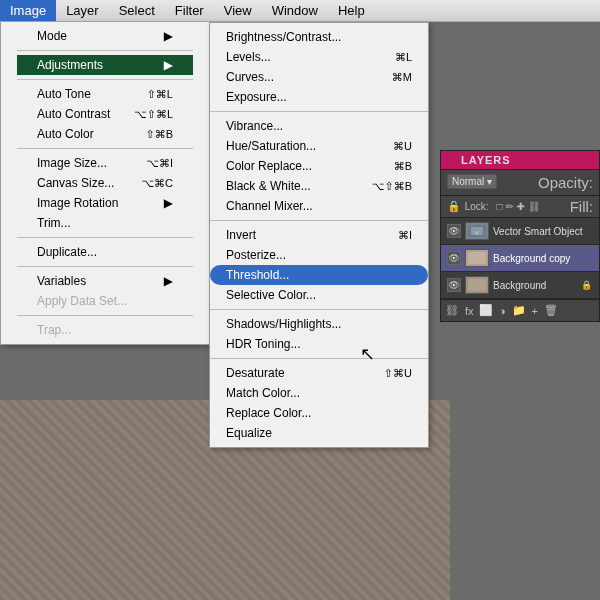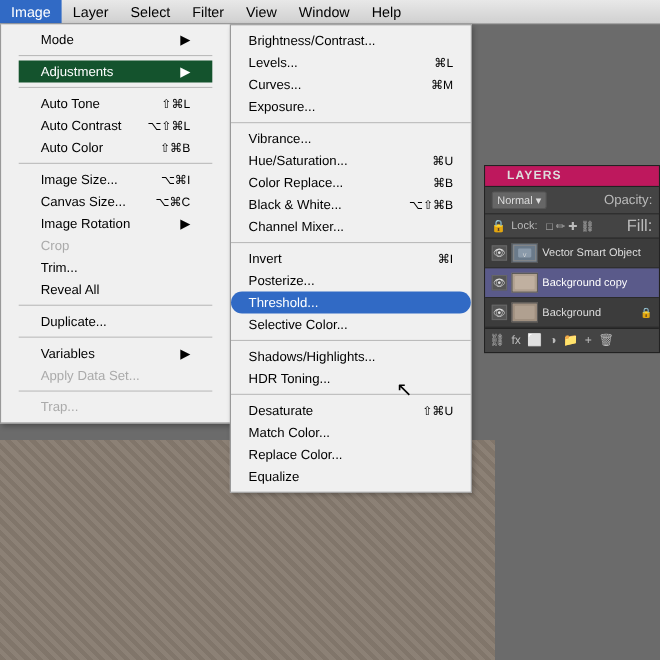--- a/index.html
+++ b/index.html
@@ -149,21 +149,21 @@
     .layers-mode {
       background: #666;
       color: #ddd;
       font-size: 10px;
       border: 1px solid #555;
       padding: 1px 4px;
       border-radius: 2px;
     }
     .layers-opacity-label {
       color: #bbb;
-      font-size: 12px;
+      font-size: 15px;
       margin-left: auto;
     }
     .layers-lock-row {
       display: flex;
       align-items: center;
       padding: 2px 6px;
       background: #444;
       border-bottom: 1px solid #222;
       gap: 4px;
       color: #bbb;
@@ -342,28 +342,22 @@
     <span class="shortcut">⌥⌘I</span>
   </div>
   <div class="menu-item">
     <span>Canvas Size...</span>
     <span class="shortcut">⌥⌘C</span>
   </div>
   <div class="menu-item">
     <span>Image Rotation</span>
     <span class="arrow">▶</span>
   </div>
-  <div class="menu-item disabled">
-    <span>Crop</span>
-  </div>
   <div class="menu-item">
     <span>Trim...</span>
-  </div>
-  <div class="menu-item">
-    <span>Reveal All</span>
   </div>
   <div class="menu-separator"></div>
   <div class="menu-item">
     <span>Duplicate...</span>
   </div>
   <div class="menu-separator"></div>
   <div class="menu-item">
     <span>Variables</span>
     <span class="arrow">▶</span>
   </div>

